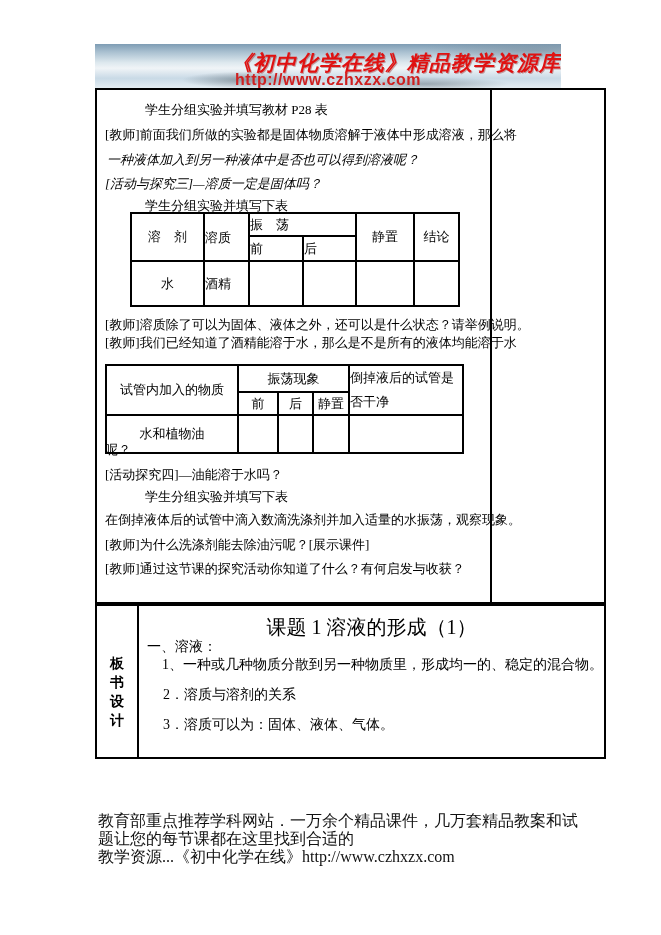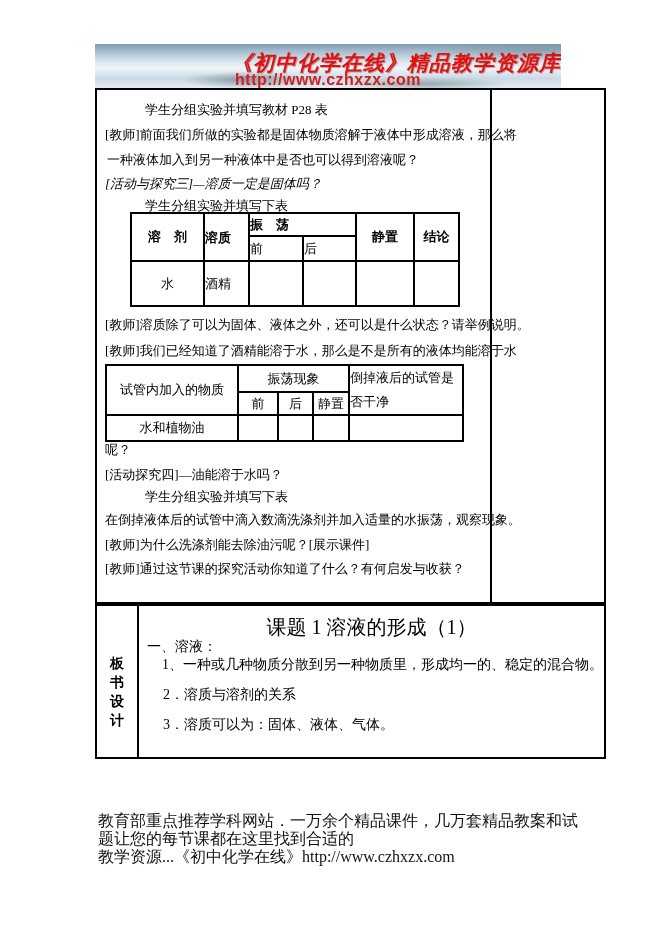--- a/index.html
+++ b/index.html
@@ -79,35 +79,35 @@
   <div class="banner">
     <div class="banner-title">《初中化学在线》精品教学资源库</div>
     <div class="banner-url">http://www.czhxzx.com</div>
   </div>
 
   <div class="box box-upper">
     <div class="vdivider upper-divider"></div>
 
     <div class="tline" style="top:11px;  left:48px;">学生分组实验并填写教材 P28 表</div>
     <div class="tline" style="top:36px;  left:8px;">[教师]前面我们所做的实验都是固体物质溶解于液体中形成溶液，那么将</div>
-    <div class="tline" style="top:61px;  left:10px;">一种液体加入到另一种液体中是否也可以得到溶液呢？</div>
+    <div class="tline" style="top:61px;  left:10px;font-style:italic;">一种液体加入到另一种液体中是否也可以得到溶液呢？</div>
     <div class="tline" style="top:85px;  left:8px;font-style:italic;">[活动与探究三]—溶质一定是固体吗？</div>
     <div class="tline" style="top:107px; left:48px;">学生分组实验并填写下表</div>
 
     <table class="doc t1">
       <colgroup>
         <col style="width:73px">
           <col style="width:45px">
           <col style="width:54px">
         <col style="width:53px">
           <col style="width:58px">
           <col style="width:45px">
       </colgroup>
       <tbody>
-          <tr style="height:23px;font-weight:bold;">
+          <tr style="height:23px;">
         <td rowspan="2" class="ctr">溶　剂</td>
         <td rowspan="2" class="wrapnarrow">溶质</td>
         <td colspan="2" class="lft">振　荡</td>
         <td rowspan="2" class="ctr">静置</td>
         <td rowspan="2" class="ctr">结论</td>
       </tr>
       <tr style="height:25px;">
         <td class="lft">前</td>
         <td class="lft">后</td>
       </tr>
@@ -116,42 +116,42 @@
         <td class="wrapnarrow">酒精</td>
         <td></td>
         <td></td>
         <td></td>
         <td></td>
       </tr>
     </tbody>
       </table>
 
     <div class="tline" style="top:226px; left:8px;">[教师]溶质除了可以为固体、液体之外，还可以是什么状态？请举例说明。</div>
-    <div class="tline" style="top:252px; left:8px;">[教师]我们已经知道了酒精能溶于水，那么是不是所有的液体均能溶于水</div>
+    <div class="tline" style="top:244px; left:8px;">[教师]我们已经知道了酒精能溶于水，那么是不是所有的液体均能溶于水</div>
 
     <table class="doc t2">
       <colgroup>
         <col style="width:132px">
           <col style="width:40px">
           <col style="width:35px">
         <col style="width:36px">
           <col style="width:114px">
       </colgroup>
       <tbody>
           <tr style="height:26px;">
         <td rowspan="2" class="ctr">试管内加入的物质</td>
         <td colspan="3" class="ctr">振荡现象</td>
         <td rowspan="2" class="wraplong">倒掉液后的试管是否干净</td>
       </tr>
       <tr style="height:22px;">
         <td class="ctr">前</td>
         <td class="ctr">后</td>
         <td class="ctr">静置</td>
       </tr>
-      <tr style="height:26px;">
+      <tr style="height:38px;">
         <td class="ctr">水和植物油</td>
         <td></td>
         <td></td>
         <td></td>
         <td></td>
       </tr>
     </tbody>
       </table>
 
     <div class="tline" style="top:351px; left:8px;">呢？</div>

